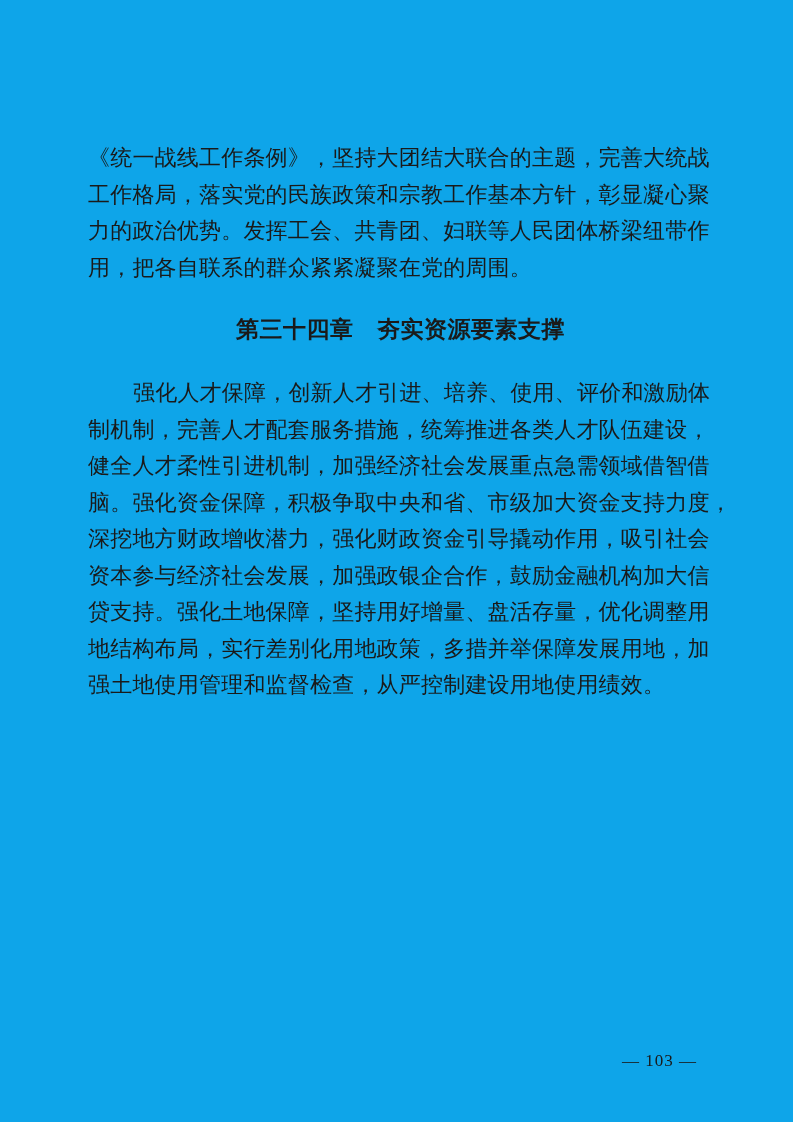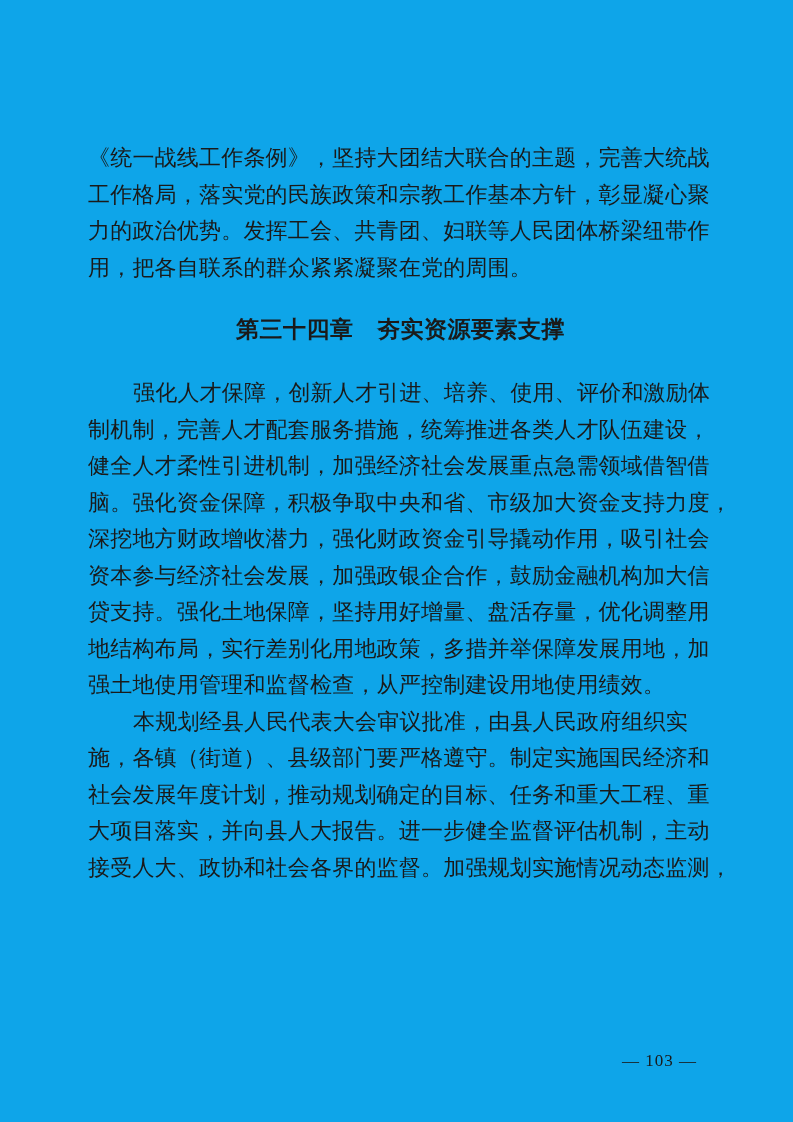--- a/index.html
+++ b/index.html
@@ -69,22 +69,17 @@
 制机制，完善人才配套服务措施，统筹推进各类人才队伍建设，
 健全人才柔性引进机制，加强经济社会发展重点急需领域借智借
 脑。强化资金保障，积极争取中央和省、市级加大资金支持力度，
 深挖地方财政增收潜力，强化财政资金引导撬动作用，吸引社会
 资本参与经济社会发展，加强政银企合作，鼓励金融机构加大信
 贷支持。强化土地保障，坚持用好增量、盘活存量，优化调整用
 地结构布局，实行差别化用地政策，多措并举保障发展用地，加
 强土地使用管理和监督检查，从严控制建设用地使用绩效。</p>
 
 
-    <p class="para indent">本规划经县人民代表大会审议批准，由县人民政府组织实
-施，各镇（街道）、县级部门要严格遵守。制定实施国民经济和
-社会发展年度计划，推动规划确定的目标、任务和重大工程、重
-大项目落实，并向县人大报告。进一步健全监督评估机制，主动
-接受人大、政协和社会各界的监督。加强规划实施情况动态监测，</p>
 
   </div>
 
   <div class="page-number">— 103 —</div>
 </div>
 
 </body></html>

